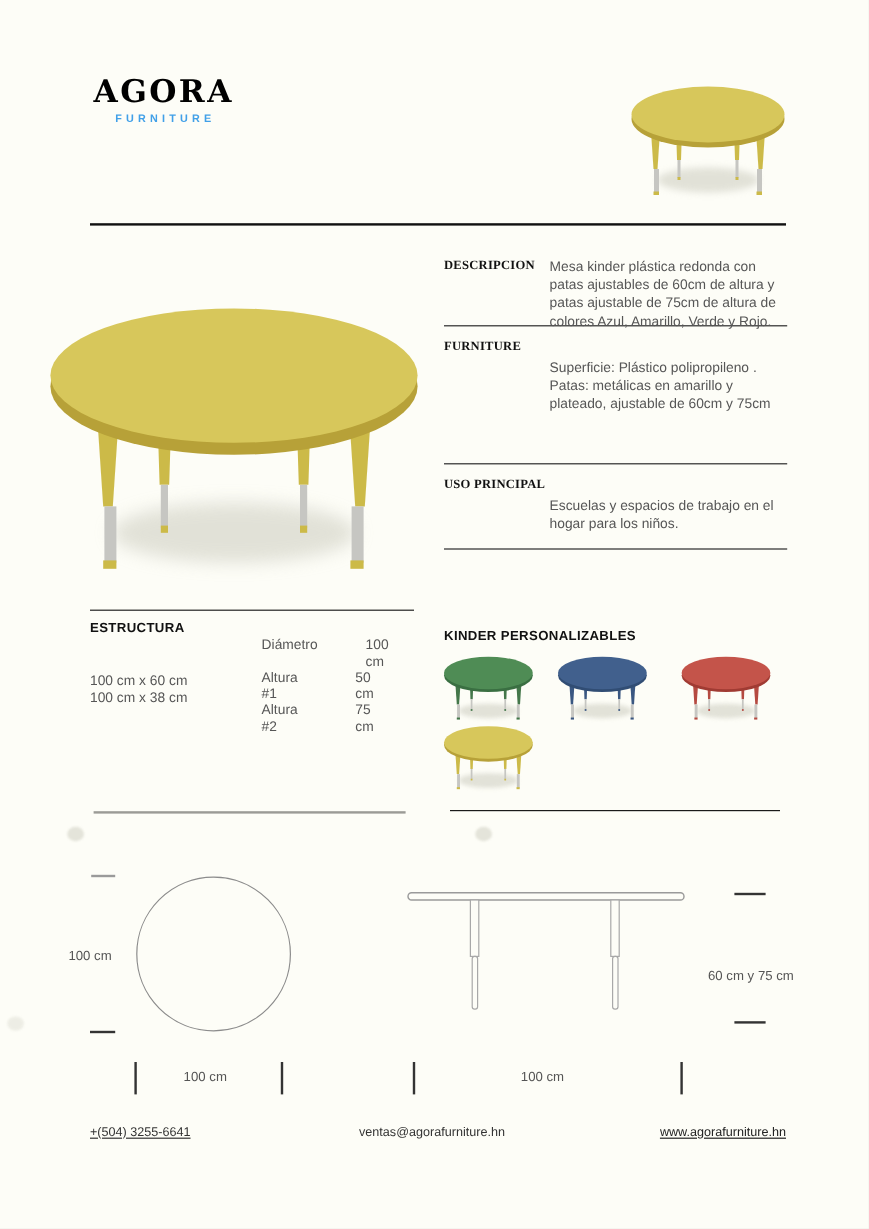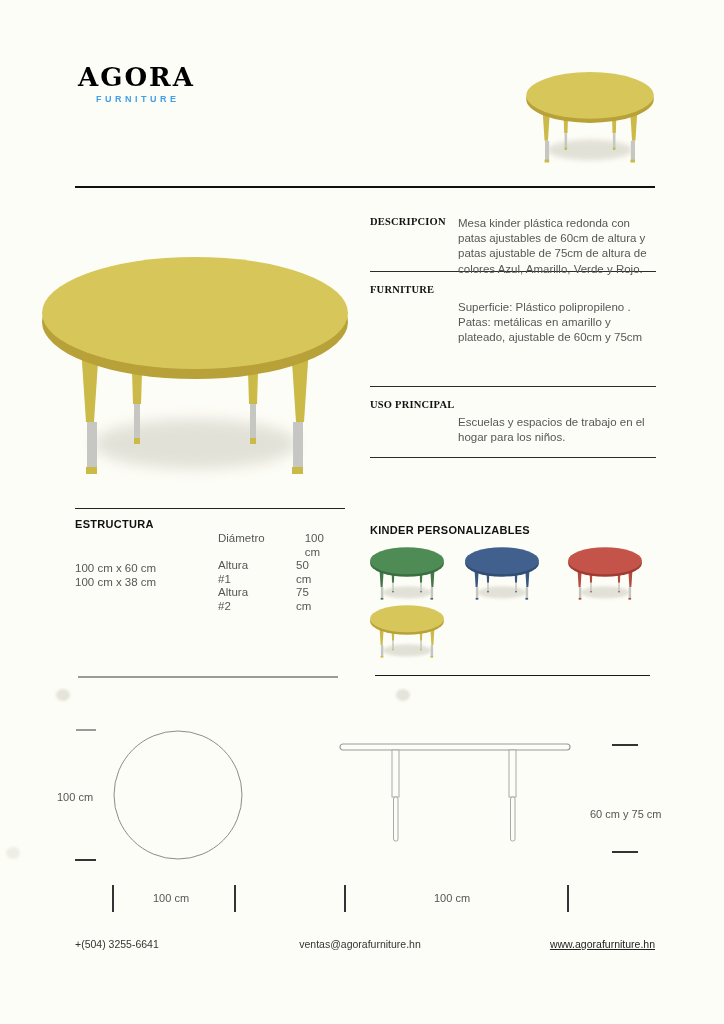--- a/index.html
+++ b/index.html
@@ -84,21 +84,21 @@
   .hdimL-label { left:153px; top:892px; }
   .sdim-top    { left:612px; top:744px; width:26px; border-top:2px solid #333; }
   .sdim-bottom { left:612px; top:851px; width:26px; border-top:2px solid #333; }
   .sdim-label  { left:590px; top:791px;margin-top:17px; }
   .hdimR-a { left:344px; top:885px; height:27px; border-left:2px solid #333; }
   .hdimR-b { left:567px; top:885px; height:27px; border-left:2px solid #333; }
   .hdimR-label { left:434px; top:892px; }
 
   
   .footer { position:absolute; left:0; top:938px; width:724px; font-size:10.5px; color:#333; }
-  .footer-phone { position:absolute; left:75px; }
+  .footer-phone { position:absolute; left:75px;text-decoration:underline; }
   .footer-email { position:absolute; left:0; width:720px; text-align:center; }
   .footer-web   { position:absolute; right:69px; text-decoration:underline; color:#222; cursor:pointer; }
 </style>
 </head>
 <body>
 
 <div class="page">
 
   <div class="logo">
     <div class="logo-name" style="color: #000000;">AGORA</div>

